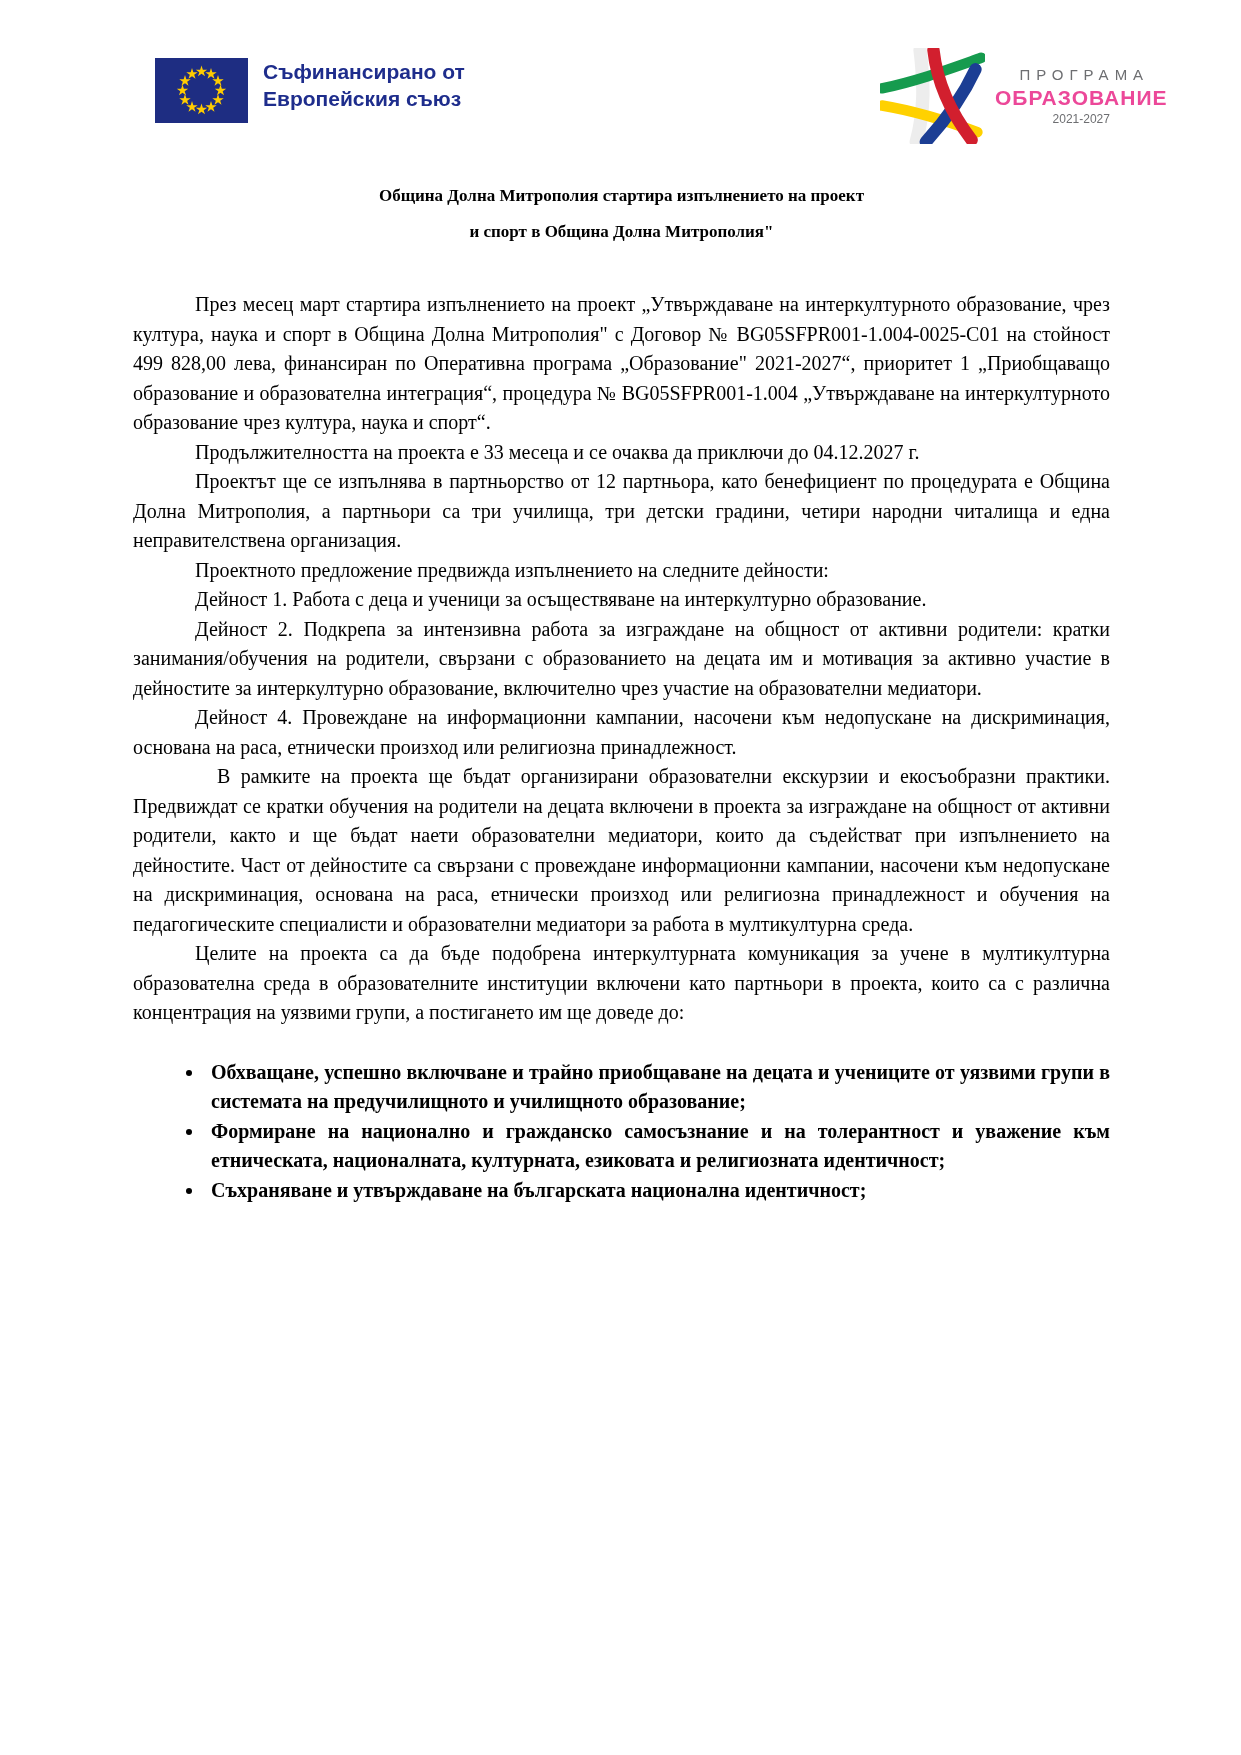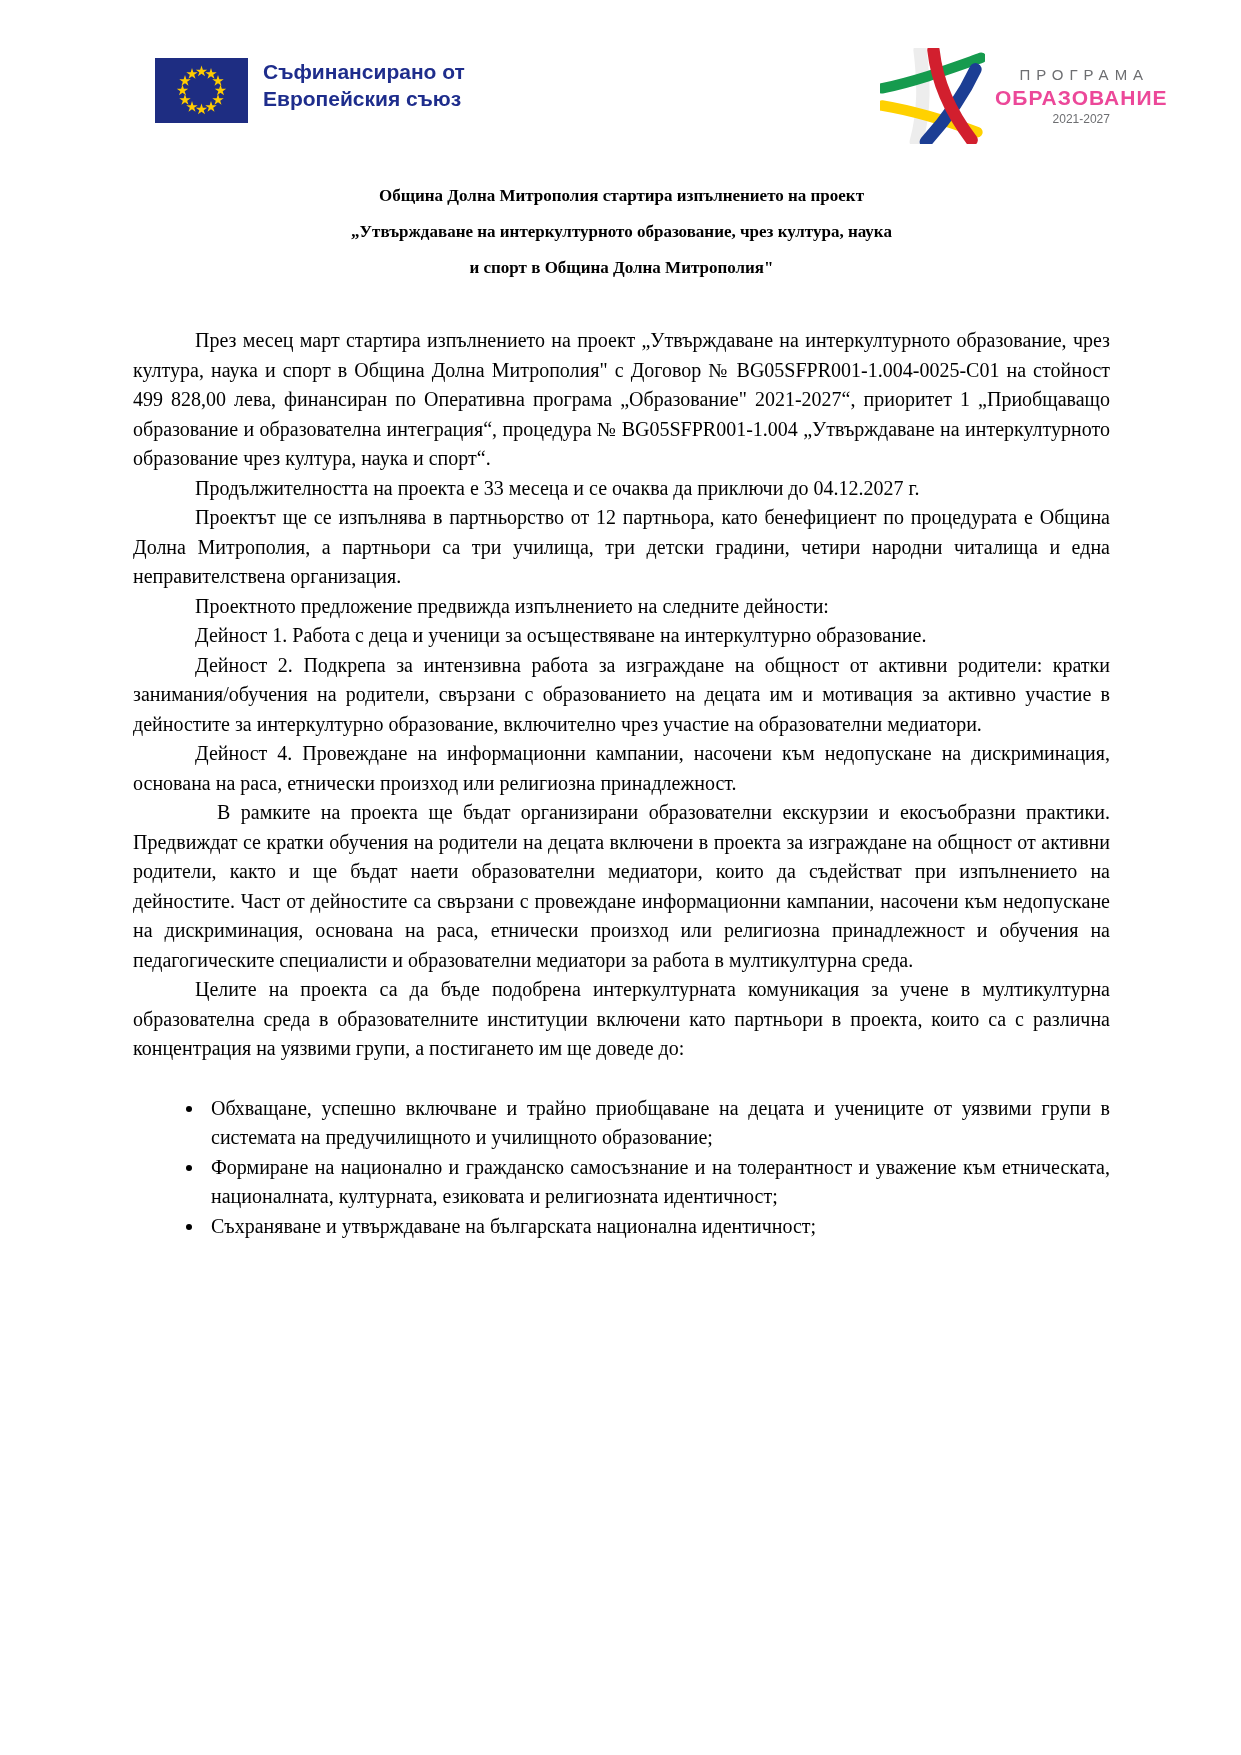--- a/index.html
+++ b/index.html
@@ -84,20 +84,21 @@
     text-align: justify;
     text-indent: 62px;
     font-size: 20px;
     line-height: 29.5px;
   }
   .para.deep-indent { text-indent: 84px; }
 
   .bullets {
     margin: 30px 0 0 0;
     padding: 0 0 0 72px;
+    font-weight: bold;
   }
   .bullets li {
     text-align: justify;
     font-size: 20px;
     line-height: 29.5px;
     padding-left: 6px;
   }
 </style>
 </head>
 <body>
@@ -145,21 +146,20 @@
         <div class="pl3">2021-2027</div>
       </div>
     </div>
 
   </header>
 
   <main class="doc">
 
     <h1 class="title">
       <div>Община Долна Митрополия стартира изпълнението на проект</div>
-      <div>„Утвърждаване на интеркултурното образование, чрез култура, наука</div>
       <div>и спорт в Община Долна Митрополия"</div>
     </h1>
 
     <p class="para">През месец март стартира изпълнението на проект „Утвърждаване на интеркултурното образование, чрез култура, наука и спорт в Община Долна Митрополия" с Договор № BG05SFPR001-1.004-0025-C01 на стойност  499 828,00 лева, финансиран по Оперативна програма „Образование" 2021-2027“, приоритет 1 „Приобщаващо образование и образователна интеграция“, процедура № BG05SFPR001-1.004 „Утвърждаване на интеркултурното образование чрез култура, наука и спорт“.</p>
     <p class="para">Продължителността на проекта е 33 месеца и се очаква да приключи до 04.12.2027 г.</p>
     <p class="para">Проектът ще се изпълнява в партньорство от 12 партньора, като бенефициент по процедурата е Община Долна Митрополия, а партньори са три училища, три детски градини, четири народни читалища и една неправителствена организация.</p>
     <p class="para">Проектното предложение предвижда изпълнението на следните дейности:</p>
     <p class="para">Дейност 1. Работа с деца и ученици за осъществяване на интеркултурно образование.</p>
     <p class="para">Дейност 2. Подкрепа за интензивна работа за изграждане на общност от активни родители: кратки занимания/обучения на родители, свързани с образованието на децата им и мотивация за активно участие в дейностите за интеркултурно образование, включително чрез участие на образователни медиатори.</p>
     <p class="para">Дейност 4. Провеждане на информационни кампании, насочени към недопускане на дискриминация, основана на раса, етнически произход или религиозна принадлежност.</p>

